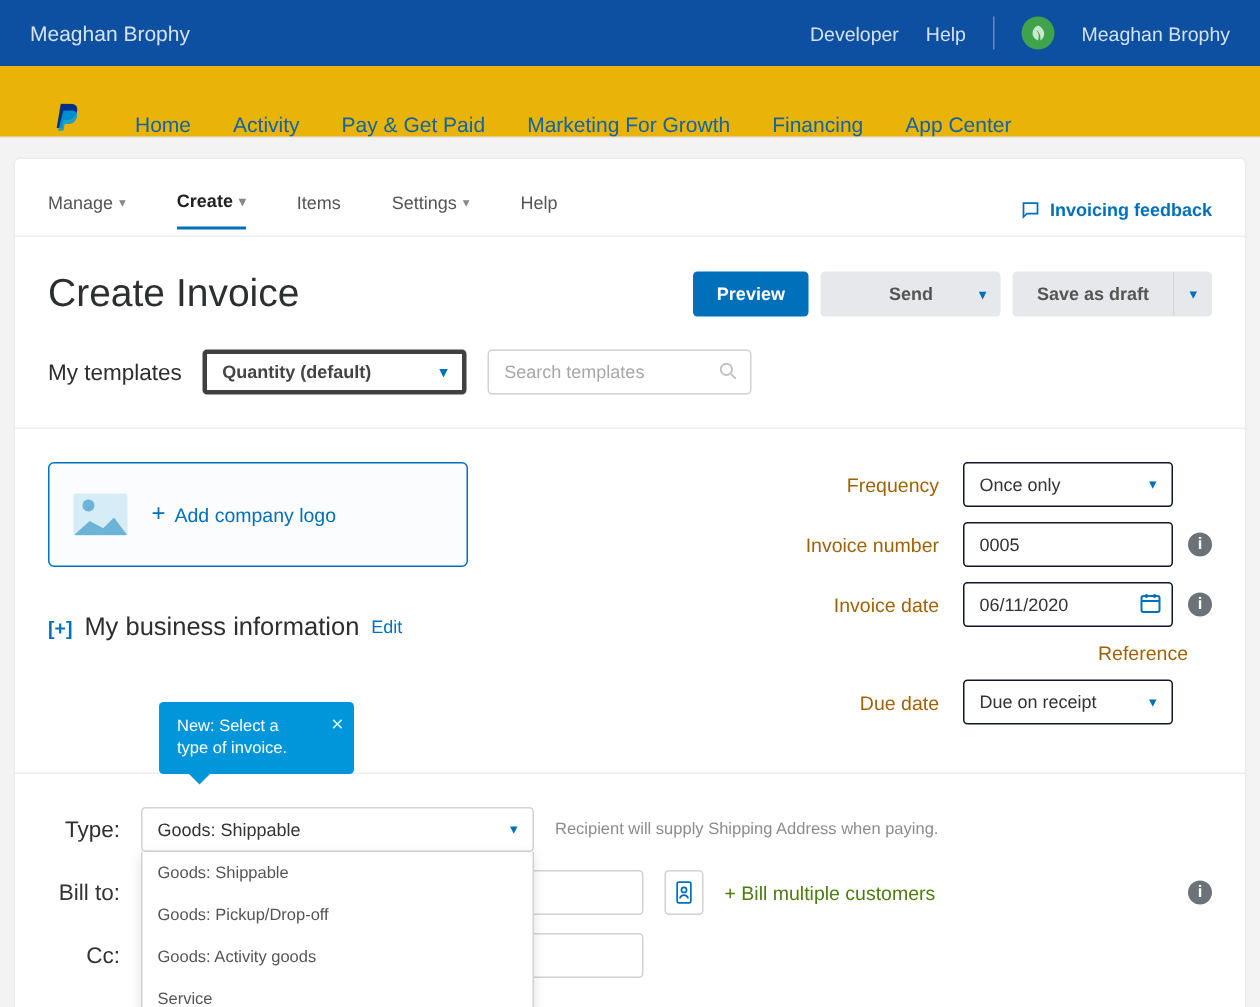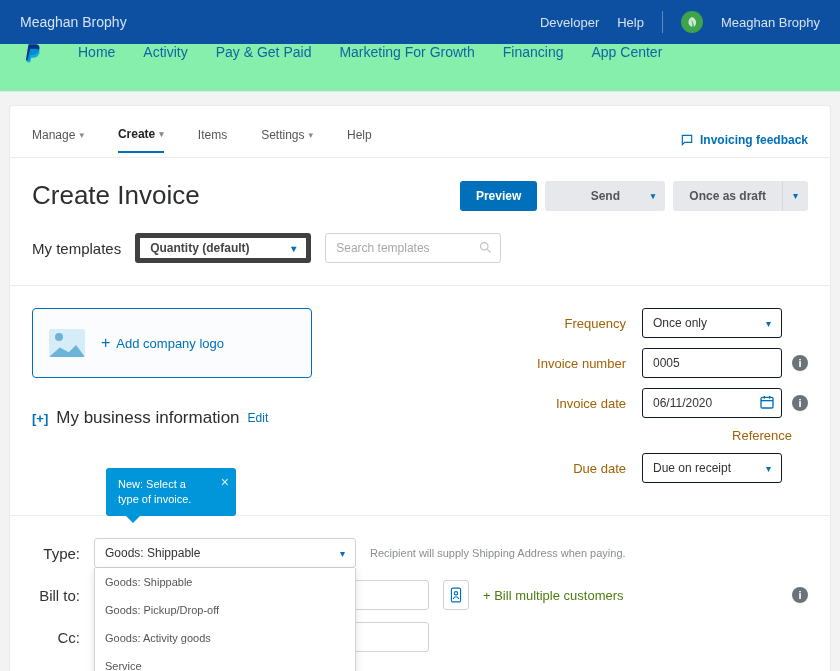--- a/index.html
+++ b/index.html
@@ -9,21 +9,21 @@
   .topbar { background: #0d4fa1; color: #fff; height: 44px; display: flex; align-items: center; padding: 0 20px; justify-content: space-between; }
   .topbar-left { font-size: 14px; font-weight: 400; color: #d5e2f0; }
   .topbar-right { display: flex; align-items: center; gap: 18px; font-size: 13px; }
   .topbar-right a { color: #d5e2f0; text-decoration: none; cursor: pointer; }
   .divider-v { width: 1px; height: 22px; background: rgba(255,255,255,0.35); }
   .avatar { width: 22px; height: 22px; border-radius: 50%; background: #3ea34b; display: flex; align-items: center; justify-content: center; }
   .avatar svg { width: 12px; height: 12px; fill: #c9e9cf; }
   .user-name { color: #d5e2f0; }
 
   
-  .mainnav { background: #86efac; height: 48px; display: flex; align-items: flex-start; padding: 0 24px; gap: 28px; border-bottom: 1px solid #e6e6e6; }
+  .mainnav { background: #eab308; height: 48px; display: flex; align-items: flex-end; padding: 0 36px; gap: 28px; border-bottom: 1px solid #e6e6e6; }
   .pp-logo { width: 18px; height: 22px; margin-right: 8px; }
   .mainnav a { color: #1264a3; text-decoration: none; font-size: 14px; cursor: pointer; }
 
   
   .page { max-width: 820px; margin: 0 auto; padding: 16px 0 0 0; background: #fff; margin-top: 14px; border-radius: 3px; box-shadow: 0 0 0 1px rgba(0,0,0,0.03); position: relative; }
 
   .subnav { display: flex; align-items: center; padding: 0 22px; height: 36px; border-bottom: 1px solid #eceded; gap: 34px; position: relative; }
   .subnav-item { font-size: 12px; color: #555; cursor: pointer; display: flex; align-items: center; gap: 4px; padding-bottom: 10px; }
   .subnav-item.active { color: #222; font-weight: 600; border-bottom: 2px solid #0070ba; }
   .chev { font-size: 9px; color: #888; }
@@ -37,21 +37,21 @@
   .btn-primary { background: #0070ba; color: #fff; }
   .btn-secondary { background: #e6e8eb; color: #555; }
   .btn-secondary .chev-d { font-size: 9px; color: #0070ba; }
   .btn-draft { background: #e6e8eb; color: #555; display: flex; align-items: center; }
   .btn-draft-chev { background: #e6e8eb; width: 26px; height: 30px; display: flex; align-items: center; justify-content: center; border-left: 1px solid #d4d6d8; border-radius: 0 3px 3px 0; cursor: pointer; }
   .btn-draft-group { display: flex; }
   .btn-draft-group .btn { border-radius: 3px 0 0 3px; }
 
   .templates-row { display: flex; align-items: center; gap: 14px; padding: 0 22px 22px 22px; border-bottom: 1px solid #eceded; }
   .section-label { font-size: 15px; color: #2c2e2f; font-weight: 300; }
-  .select { border: 5px solid #404040; border-radius: 3px; height: 30px; display: flex; align-items: center; justify-content: space-between; padding: 0 10px; background: #fff; cursor: pointer; font-size: 12px; font-weight: 600; color: #444; }
+  .select { border: 3px solid #404040; border-radius: 3px; height: 30px; display: flex; align-items: center; justify-content: space-between; padding: 0 10px; background: #fff; cursor: pointer; font-size: 12px; font-weight: 600; color: #444; }
   .select .chev-d { color: #0070ba; font-size: 10px; }
   .template-select { width: 176px; }
   .search-wrap { position: relative; width: 176px; }
   .search-input { width: 100%; height: 30px; border: 1px solid #d0d2d4; border-radius: 3px; padding: 0 28px 0 10px; font-size: 12px; color: #333; }
   .search-input::placeholder { color: #a5a8ab; }
   .search-icon { position: absolute; right: 8px; top: 7px; width: 15px; height: 15px; color: #bfc2c4; }
 
   .body { display: flex; padding: 22px; gap: 30px; border-bottom: 1px solid #eceded; }
   .body-left { flex: 1; }
   .body-right { width: 320px; }
@@ -163,21 +163,21 @@
 
   <div class="header-row">
     <div class="page-title">Create Invoice</div>
     <div class="actions">
       <button class="btn btn-primary">Preview</button>
       <button class="btn btn-secondary" style="width:120px; justify-content:center; position:relative;">
         <span>Send</span>
         <span class="chev-d" style="position:absolute; right:10px;">▾</span>
       </button>
       <div class="btn-draft-group">
-        <button class="btn btn-draft">Once as draft</button>
+        <button class="btn btn-draft">Save as draft</button>
         <div class="btn-draft-chev">
           <span class="chev-d" style="color:#0070ba; font-size:10px;">▾</span>
         </div>
       </div>
     </div>
   </div>
 
   <div class="templates-row">
     <div class="section-label">My templates</div>
     <div class="select template-select">

